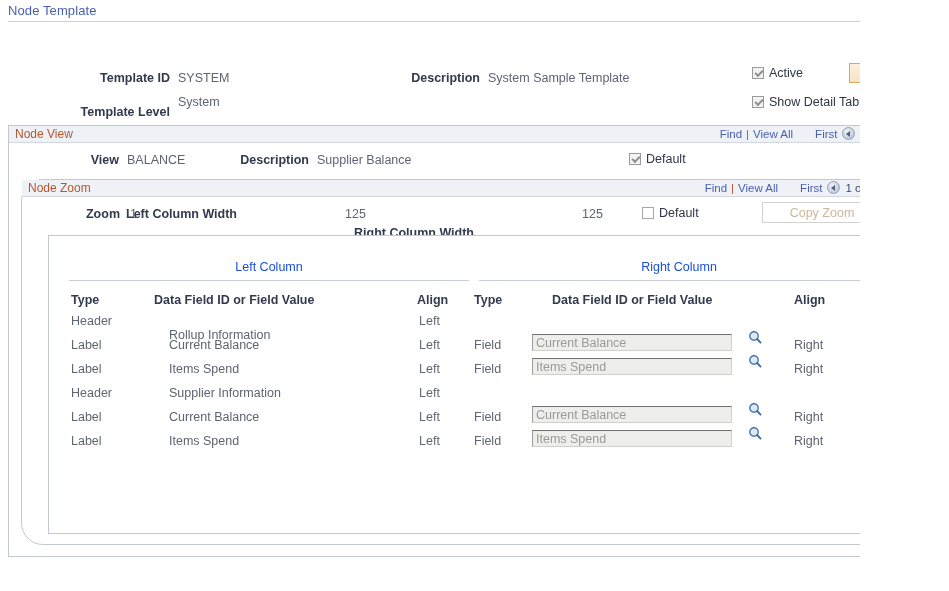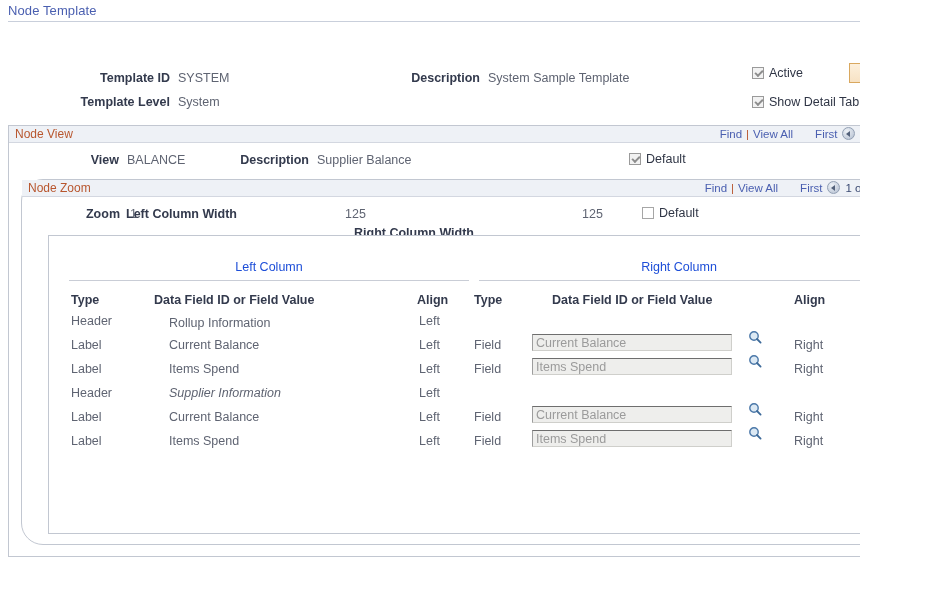--- a/index.html
+++ b/index.html
@@ -132,21 +132,21 @@
 
 <div class="page">
 
   <a class="breadcrumb lnk" href="#">Node Template</a>
   <div class="breadcrumb-rule"></div>
 
 
   <div class="fld-label" style="left:20px; top:71px; width:150px;">Template ID</div>
   <div class="fld-value" style="left:178px; top:71px;">SYSTEM</div>
 
-  <div class="fld-label" style="left:20px; top:95px; width:150px;">Template Level</div>
+  <div class="fld-label" style="left:20px; top:105px; width:150px;">Template Level</div>
   <div class="fld-value" style="left:178px; top:95px;">System</div>
 
   <div class="fld-label" style="left:330px; top:71px; width:150px;">Description</div>
   <div class="fld-value" style="left:488px; top:71px;">System Sample Template</div>
 
   <div class="cbwrap" style="left:752px; top:66px;">
     <span class="cbox on"></span>
     <span class="cblabel">Active</span>
   </div>
 
@@ -217,50 +217,51 @@
       <div class="fld-value" style="left:323px; top:27px;">125</div>
 
       <div class="fld-label" style="left:330px; top:27px; width:122px;margin-top:19px;">Right Column Width</div>
       <div class="fld-value" style="left:560px; top:27px;">125</div>
 
       <div class="cbwrap" style="left:620px; top:26px;">
         <span class="cbox blank"></span>
         <span class="cblabel">Default</span>
       </div>
 
+      <button class="btn-disabled" style="left:740px; top:22px; width:120px; height:21px;">Copy Zoom</button>
 
       <div class="panel" style="left:26px; top:55px; width:867px; height:299px;">
 
 
         <div class="colhead" style="left:20px; top:24px; width:400px;">Left Column</div>
         <div class="colrule" style="left:20px; top:44px; width:400px;"></div>
 
         <div class="colhead" style="left:430px; top:24px; width:400px;">Right Column</div>
         <div class="colrule" style="left:430px; top:44px; width:400px;"></div>
 
         <div class="th" style="left:22px; top:57px;">Type</div>
         <div class="th" style="left:105px; top:57px;">Data Field ID or Field Value</div>
         <div class="th" style="left:368px; top:57px;">Align</div>
 
         <div class="th" style="left:425px; top:57px;">Type</div>
         <div class="th" style="left:503px; top:57px;">Data Field ID or Field Value</div>
         <div class="th" style="left:745px; top:57px;">Align</div>
 
         <div id="rows-host">
             <div class="td" style="left: 22px; top: 78px;">Header</div>
-            <div class="td" style="left: 120px; top: 80px;">Rollup Information</div>
+            <div class="td" style="left: 120px; top: 92px;">Rollup Information</div>
             <div class="td" style="left: 370px; top: 78px;">Left</div>
             <div class="td" style="left: 22px; top: 102px;">Label</div>
             <div class="td" style="left: 120px; top: 102px;">Current Balance</div>
             <div class="td" style="left: 370px; top: 102px;">Left</div>
             <div class="td" style="left: 22px; top: 126px;">Label</div>
             <div class="td" style="left: 120px; top: 126px;">Items Spend</div>
             <div class="td" style="left: 370px; top: 126px;">Left</div>
             <div class="td" style="left: 22px; top: 150px;">Header</div>
-            <div class="td" style="left: 120px; top: 150px; font-style: italic;">Supplier Information</div>
+            <div class="td" style="left: 120px; top: 150px;">Supplier Information</div>
             <div class="td" style="left: 370px; top: 150px;">Left</div>
             <div class="td" style="left: 22px; top: 174px;">Label</div>
             <div class="td" style="left: 120px; top: 174px;">Current Balance</div>
             <div class="td" style="left: 370px; top: 174px;">Left</div>
             <div class="td" style="left: 22px; top: 198px;">Label</div>
             <div class="td" style="left: 120px; top: 198px;">Items Spend</div>
             <div class="td" style="left: 370px; top: 198px;">Left</div>
             <div class="td" style="left: 425px; top: 102px;">Field</div>
             <input type="text" class="ro-input" readonly="" value="Current Balance" style="left: 483px; top: 98px; width: 200px;">
             <span class="mag" style="left: 699px; top: 94px;"><svg viewBox="0 0 14 14" width="14" height="14">

